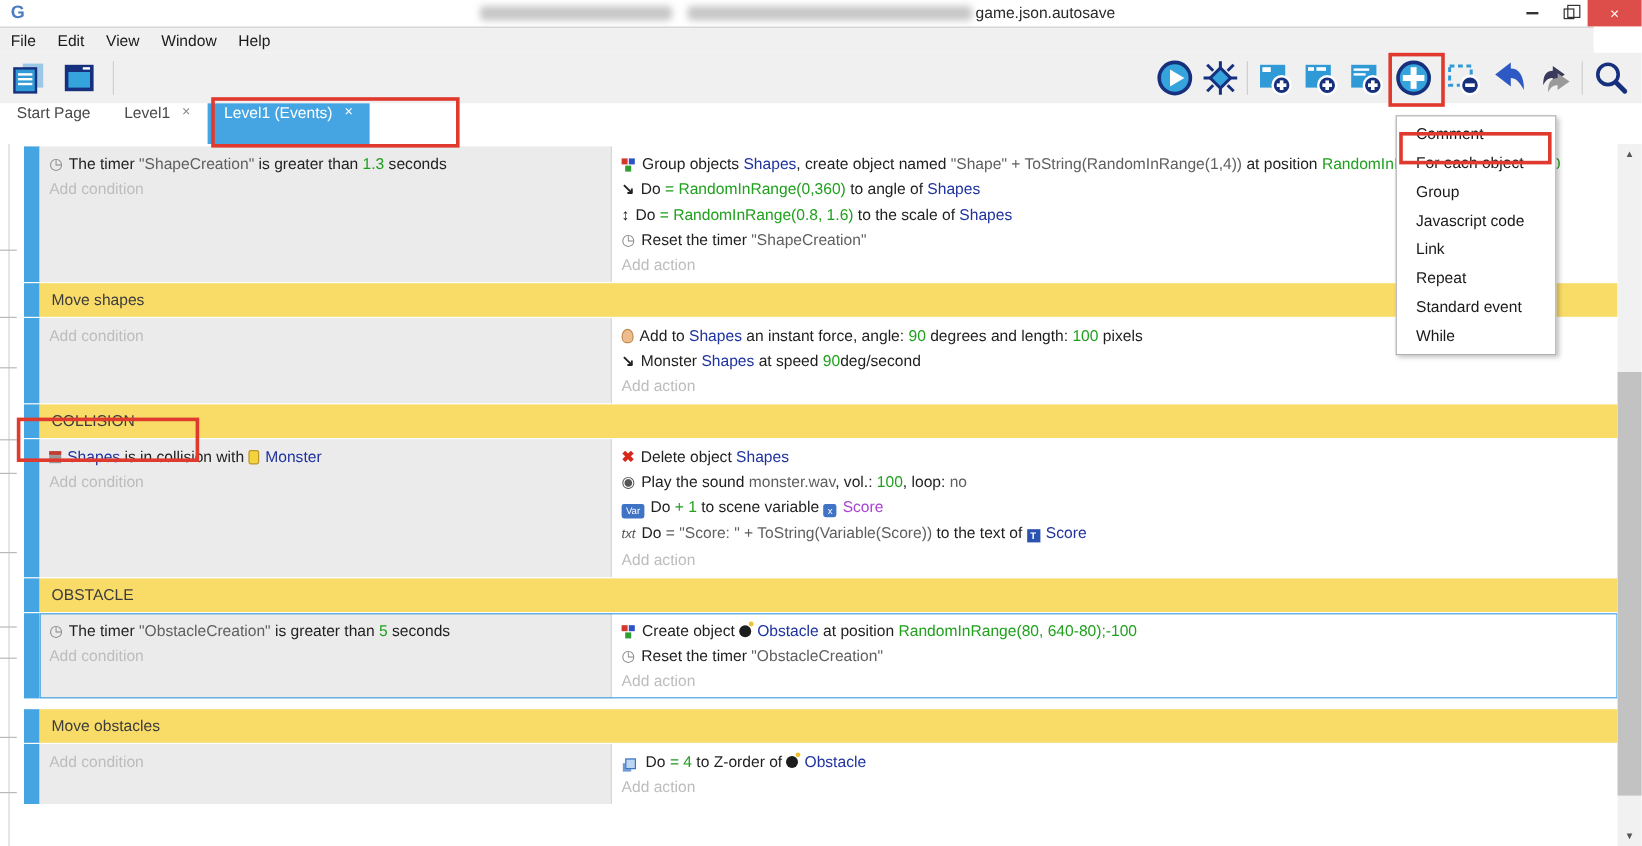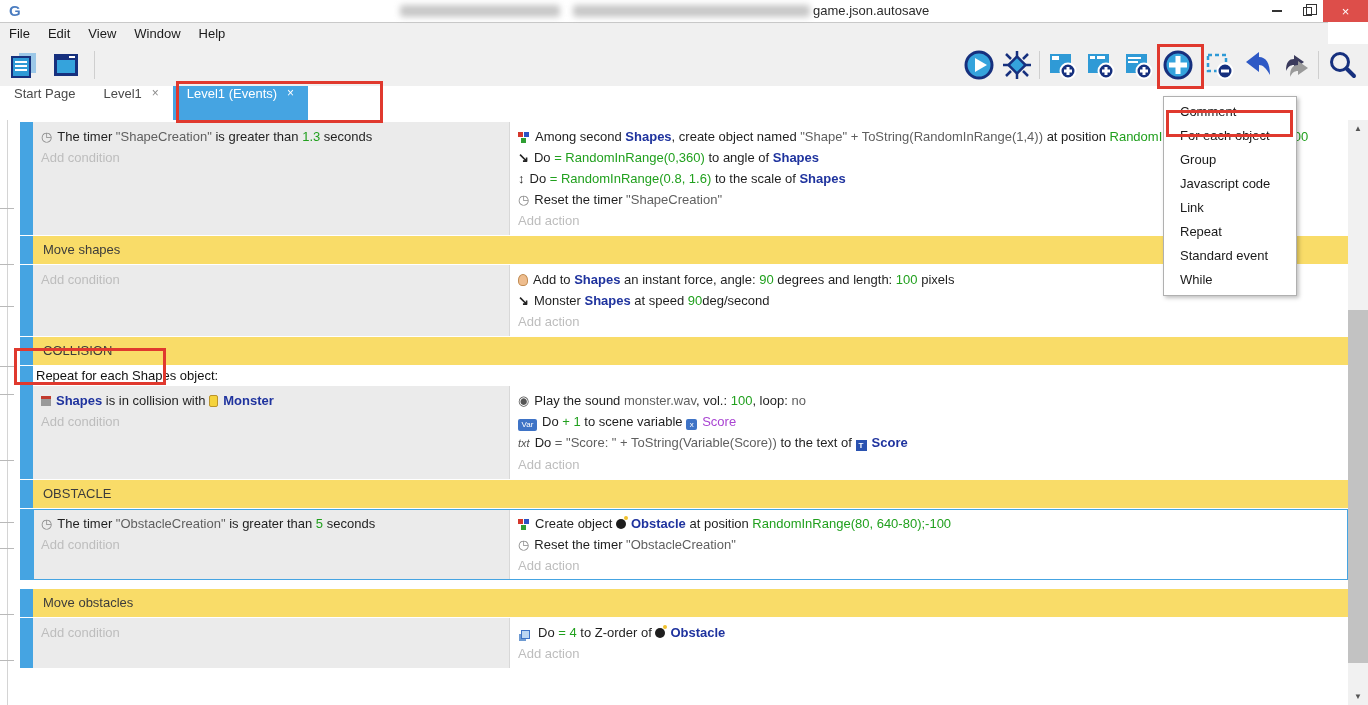--- a/index.html
+++ b/index.html
@@ -48,21 +48,21 @@
   .row{display:flex;flex:1;min-width:0}
   .cond{width:477px;flex:0 0 477px;background:#ebebeb;border-right:1px solid #d8d8d8;padding:4px 0}
   .act{flex:1;background:#fff;padding:4px 0;min-width:0}
   .line{padding:0 8px;line-height:21px;font-size:13px;cursor:default}
   .muted{color:var(--muted)}
   .comment-body{background:var(--comment-yellow)}
   .comment-text{line-height:28px;padding-left:10px;color:#3c3c3c}
   .foreach-header{background:#fff;line-height:20px;padding-left:3px;color:#111}
   .selected .row{outline:1px solid var(--accent);outline-offset:-1px}
   .gap-after{margin-bottom:9px}
-  .seg-p{color:#1f1f1f}.seg-o{color:var(--navy);font-weight:bold}
+  .seg-p{color:#1f1f1f}.seg-o{color:var(--navy);font-weight:normal}
   .seg-e{color:var(--green)}.seg-s{color:var(--strgray)}.seg-v{color:var(--purple)}
   
   .ic{display:inline-block;margin-right:5px}
   .ic-timer::before{content:"◷";color:#8a8a8a}
   .ic-create{width:12px;height:12px;position:relative;vertical-align:-2px}
   .ic-create::before{content:"";position:absolute;left:0;top:1px;width:5px;height:5px;background:#d4372c;box-shadow:6px 0 0 #2c52c4}
   .ic-create::after{content:"";position:absolute;left:3px;top:7px;width:5px;height:5px;background:#2f9e33}
   .ic-rotate::before{content:"↘";font-weight:bold;color:#222}
   .ic-scale::before{content:"↕";font-weight:bold;color:#222}
   .ic-hand{width:10px;height:12px;background:#eebd8e;border:1px solid #c08b52;border-radius:50% 50% 40% 40%;vertical-align:-2px}
@@ -255,21 +255,21 @@
   <div id="events-list">
       <div class="block standard">
         <div class="bar"></div>
         <div class="content">
           <div class="row">
             <div class="cond">
               <div class="line"><span class="ic ic-timer"></span><span class="seg-p">The timer </span><span class="seg-s">"ShapeCreation"</span><span class="seg-p"> is greater than </span><span class="seg-e">1.3</span><span class="seg-p"> seconds</span></div>
               <div class="line muted">Add condition</div>
             </div>
             <div class="act">
-              <div class="line"><span class="ic ic-create"></span><span class="seg-p">Among second </span><span class="seg-o">Shapes</span><span class="seg-p">, create object named </span><span class="seg-s">"Shape" + ToString(RandomInRange(1,4))</span><span class="seg-p"> at position </span><span class="seg-e">RandomInRange(80, 640-80);-100</span></div>
+              <div class="line"><span class="ic ic-create"></span><span class="seg-p">Group objects </span><span class="seg-o">Shapes</span><span class="seg-p">, create object named </span><span class="seg-s">"Shape" + ToString(RandomInRange(1,4))</span><span class="seg-p"> at position </span><span class="seg-e">RandomInRange(80, 640-80);-100</span></div>
               <div class="line"><span class="ic ic-rotate"></span><span class="seg-p">Do </span><span class="seg-e">= RandomInRange(0,360)</span><span class="seg-p"> to angle of </span><span class="seg-o">Shapes</span></div>
               <div class="line"><span class="ic ic-scale"></span><span class="seg-p">Do </span><span class="seg-e">= RandomInRange(0.8, 1.6)</span><span class="seg-p"> to the scale of </span><span class="seg-o">Shapes</span></div>
               <div class="line"><span class="ic ic-timer"></span><span class="seg-p">Reset the timer </span><span class="seg-s">"ShapeCreation"</span></div>
               <div class="line muted">Add action</div>
             </div>
           </div>
         </div>
       </div>
       <div class="block comment">
         <div class="bar"></div>
@@ -294,27 +294,27 @@
       </div>
       <div class="block comment">
         <div class="bar"></div>
         <div class="content comment-body">
           <div class="comment-text">COLLISION</div>
         </div>
       </div>
       <div class="block foreach">
         <div class="bar"></div>
         <div class="content">
-          <div class="foreach-header">Repeat for each Shapes object:</div>
           <div class="row">
             <div class="cond">
               <div class="line"><span class="ic ic-cube"></span><span class="seg-o">Shapes</span><span class="seg-p"> is in collision with </span><span class="ic ic-monster"></span><span class="seg-o">Monster</span></div>
               <div class="line muted">Add condition</div>
             </div>
             <div class="act">
+              <div class="line"><span class="ic ic-delete"></span><span class="seg-p">Delete object </span><span class="seg-o">Shapes</span></div>
               <div class="line"><span class="ic ic-sound"></span><span class="seg-p">Play the sound </span><span class="seg-s">monster.wav</span><span class="seg-p">, vol.: </span><span class="seg-e">100</span><span class="seg-p">, loop: </span><span class="seg-s">no</span></div>
               <div class="line"><span class="ic ic-var"></span><span class="seg-p">Do </span><span class="seg-e">+ 1</span><span class="seg-p"> to scene variable </span><span class="ic ic-varicon"></span><span class="seg-v">Score</span></div>
               <div class="line"><span class="ic ic-txt"></span><span class="seg-p">Do </span><span class="seg-s">= "Score: " + ToString(Variable(Score))</span><span class="seg-p"> to the text of </span><span class="ic ic-texticon"></span><span class="seg-o">Score</span></div>
               <div class="line muted">Add action</div>
             </div>
           </div>
         </div>
       </div>
       <div class="block comment">
         <div class="bar"></div>

